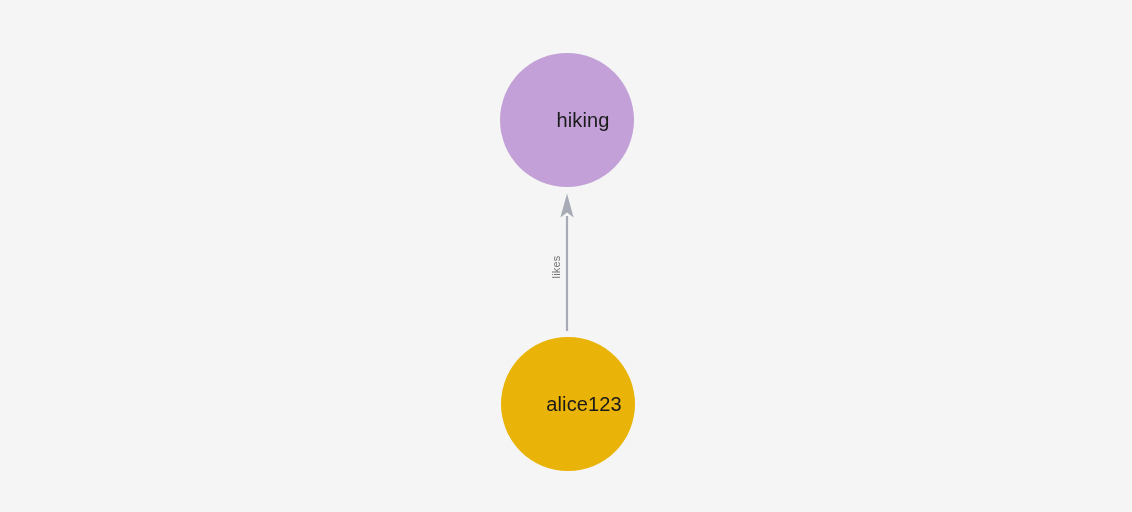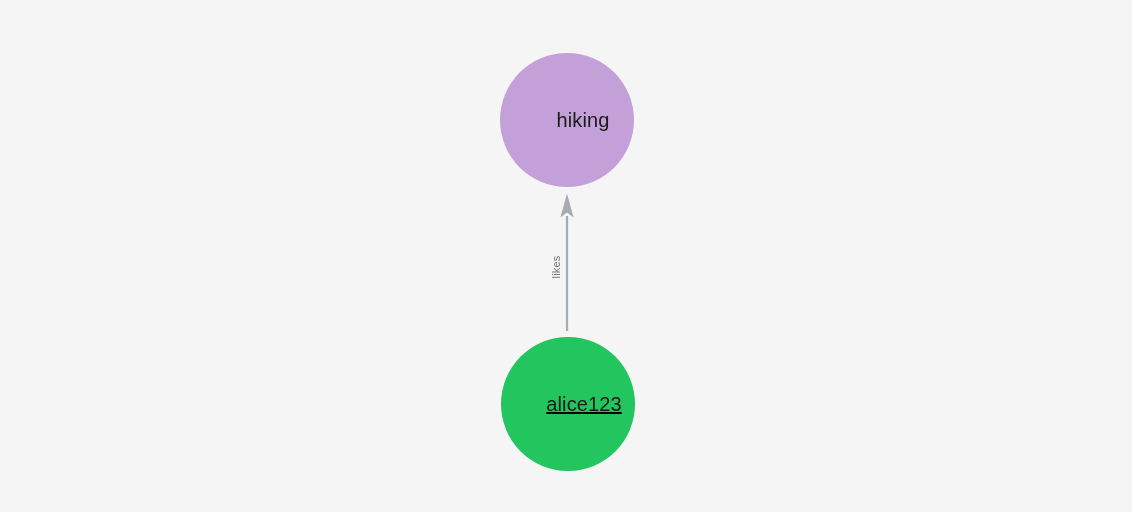--- a/index.html
+++ b/index.html
@@ -66,17 +66,17 @@
       <path d="M 567 193.5 L 573.6 217.5 L 567 212.5 L 560.4 217.5 Z" fill="#a7abb5"></path>
     </g>
   </svg>
 
   <div class="edge-label" style="left:556px; top:267px;">likes</div>
 
   <div class="node" style="left:500px; top:53px; width:134px; height:134px; background:#c3a1d8;">
     <span class="node-label">hiking</span>
   </div>
 
-  <div class="node" style="left:501px; top:337px; width:134px; height:134px; background:#22c55e;text-decoration:underline;">
+  <div class="node" style="left:501px; top:337px; width:134px; height:134px; background:#eab308;">
     <span class="node-label">alice123</span>
   </div>
 
 </div>
 
 </body></html>

